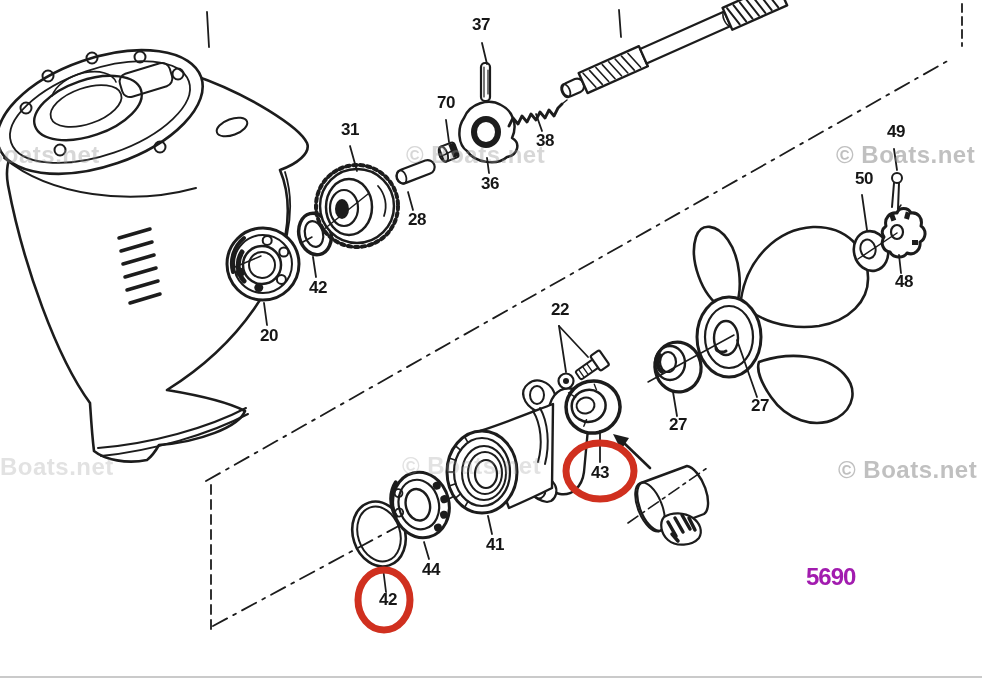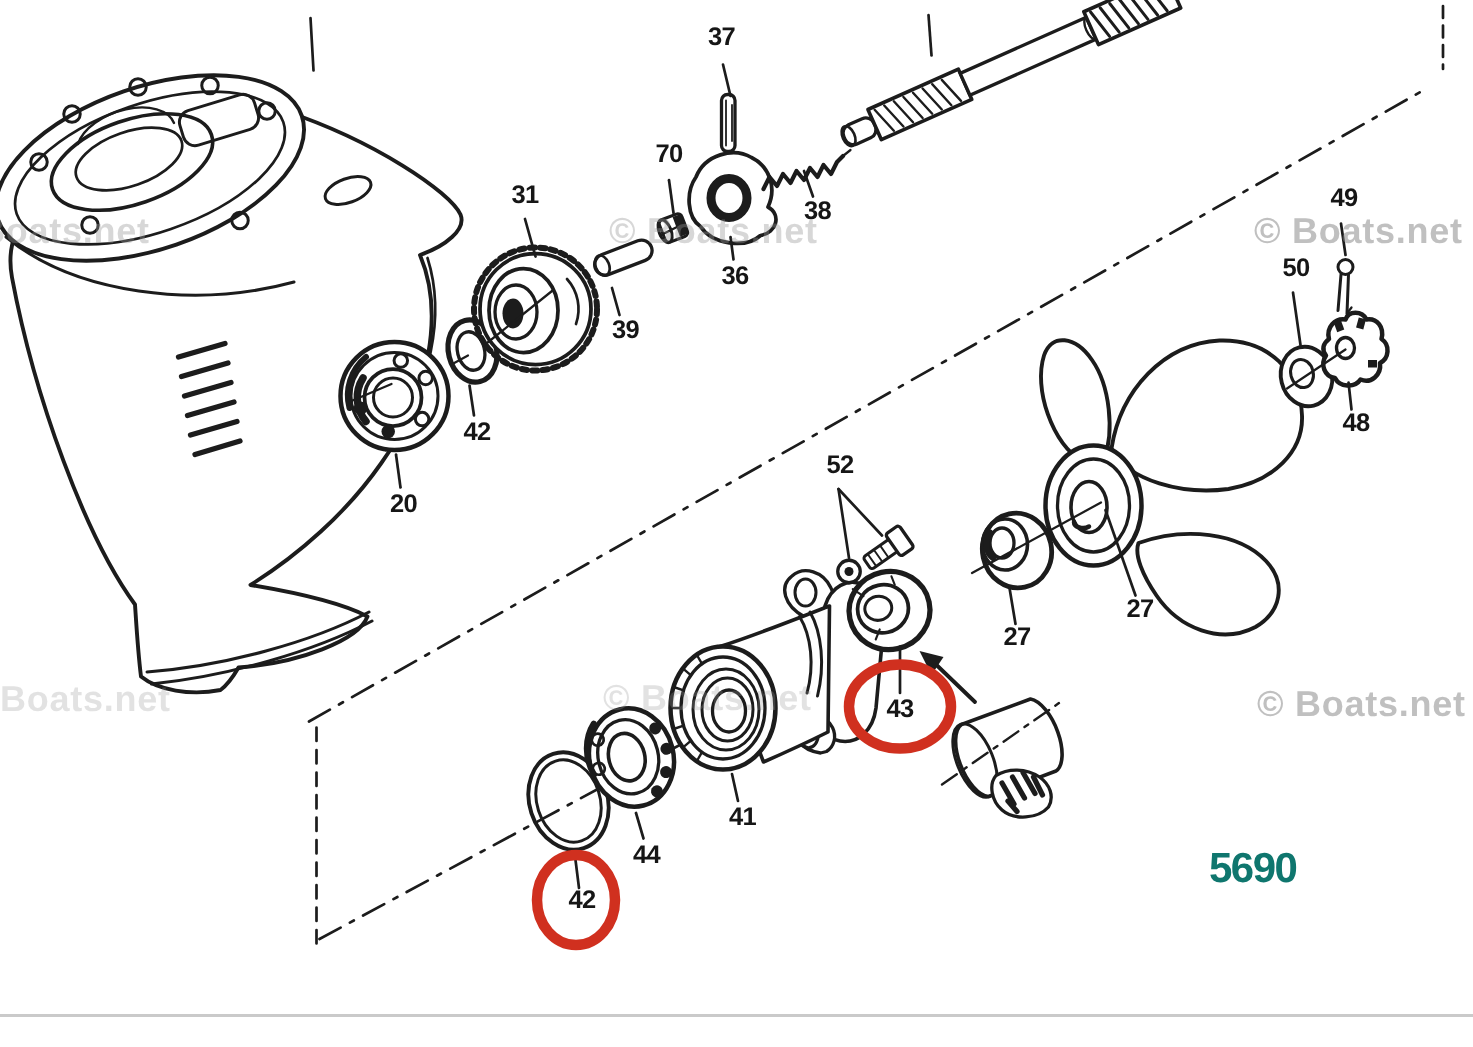--- a/index.html
+++ b/index.html
@@ -5,21 +5,21 @@
   html,body{margin:0;padding:0;background:#fff;}
   .stage{position:relative;width:982px;height:698px;background:#ffffff;overflow:hidden;
          font-family:"Liberation Sans",sans-serif;}
   svg{position:absolute;left:0;top:0;}
   svg *{stroke-linecap:round;stroke-linejoin:round;}
   .ln{stroke:#1c1c1c;fill:none;}
   .wh{stroke:#1c1c1c;fill:#ffffff;}
   .dk{fill:#1c1c1c;stroke:none;}
   .part-label{position:absolute;transform:translateX(-50%);font-weight:bold;font-size:17px;
               letter-spacing:-0.5px;color:#161616;white-space:nowrap;}
-  .diagram-code{position:absolute;font-weight:bold;font-size:28px;letter-spacing:-1px;color:#0f766e;}
+  .diagram-code{position:absolute;font-weight:bold;font-size:24px;letter-spacing:-1px;color:#a21caf;}
   .watermark{position:absolute;font-weight:bold;font-size:24px;letter-spacing:0.5px;white-space:nowrap;}
   .wm-light{color:rgba(150,150,150,0.38);}
   .wm-mid{color:rgba(130,130,130,0.5);}
   .wm-faint{color:rgba(150,150,150,0.28);}
   .footer-rule{position:absolute;left:0;top:676px;width:982px;height:2px;background:#cacaca;}
 </style>
 </head>
 <body>
 
 <div class="stage">
@@ -323,22 +323,22 @@
 
 <div class="part-label" style="left:206px;top:-16px">1</div>
 <div class="part-label" style="left:619px;top:-17px">33</div>
 <div class="part-label" style="left:350px;top:120px">31</div>
 <div class="part-label" style="left:318px;top:278px">42</div>
 <div class="part-label" style="left:269px;top:326px">20</div>
 <div class="part-label" style="left:481px;top:15px">37</div>
 <div class="part-label" style="left:446px;top:93px">70</div>
 <div class="part-label" style="left:490px;top:174px">36</div>
 <div class="part-label" style="left:545px;top:131px">38</div>
-<div class="part-label" style="left:417px;top:210px">39</div>
-<div class="part-label" style="left:560px;top:300px">52</div>
+<div class="part-label" style="left:417px;top:210px">28</div>
+<div class="part-label" style="left:560px;top:300px">22</div>
 <div class="part-label" style="left:495px;top:535px">41</div>
 <div class="part-label" style="left:431px;top:560px">44</div>
 <div class="part-label" style="left:388px;top:590px">42</div>
 <div class="part-label" style="left:600px;top:463px">43</div>
 <div class="part-label" style="left:678px;top:415px">27</div>
 <div class="part-label" style="left:760px;top:396px">27</div>
 <div class="part-label" style="left:904px;top:272px">48</div>
 <div class="part-label" style="left:896px;top:122px">49</div>
 <div class="part-label" style="left:864px;top:169px">50</div>
 

